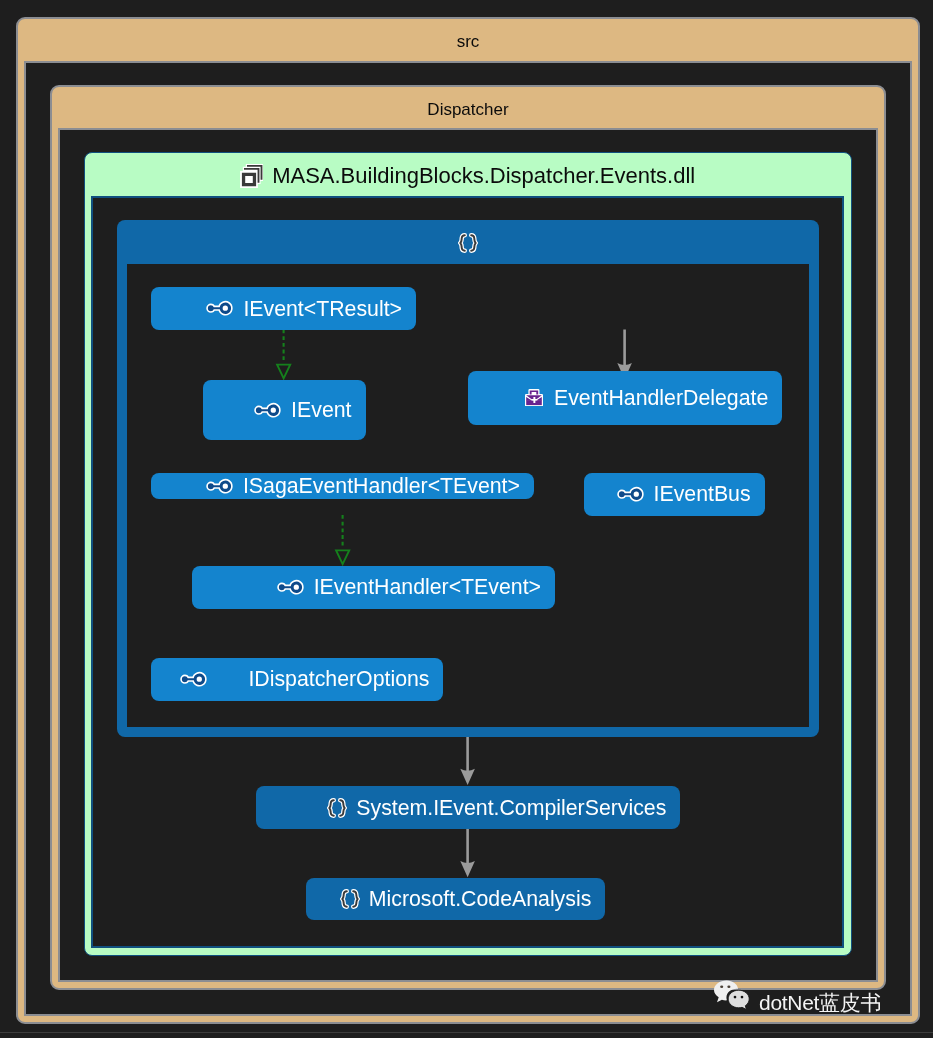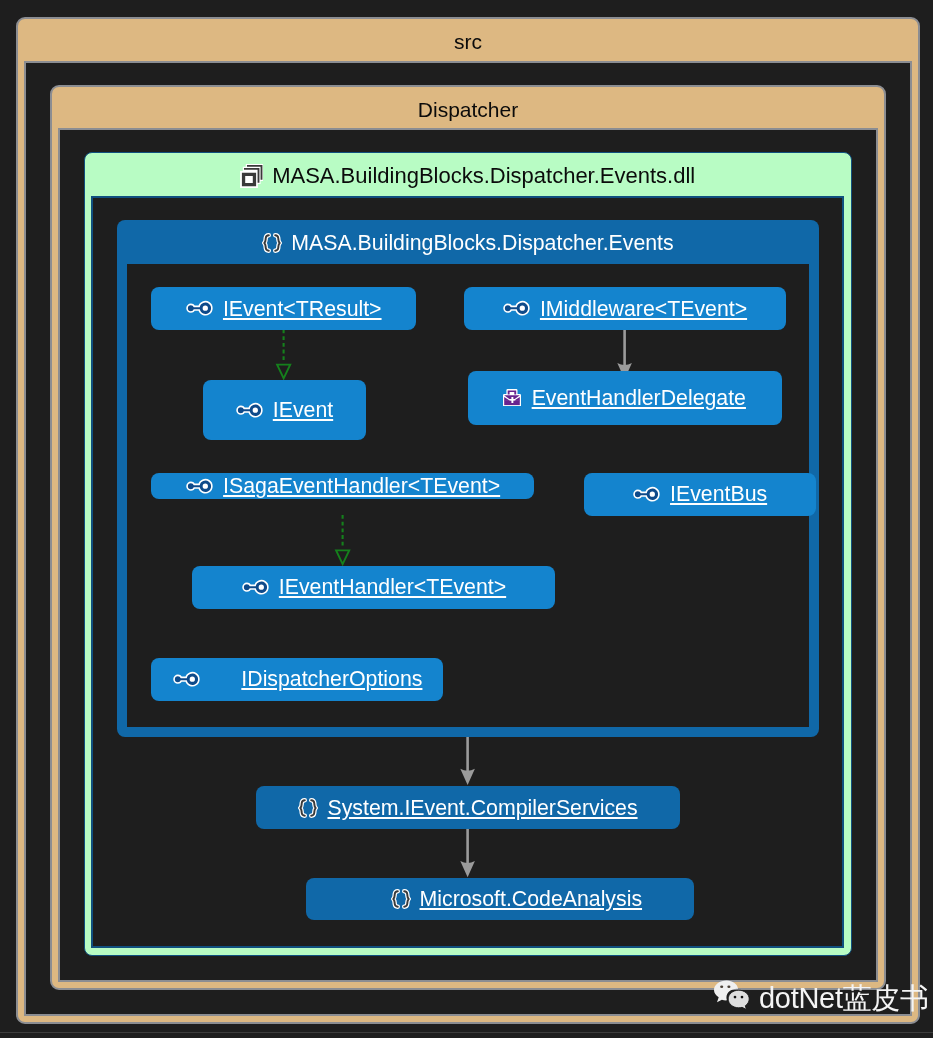--- a/index.html
+++ b/index.html
@@ -5,21 +5,21 @@
   html,body{margin:0;padding:0;background:#1e1e1e;}
   body{width:933px;height:1038px;overflow:hidden;
        font-family:"Liberation Sans",sans-serif;-webkit-font-smoothing:antialiased;}
   #stage{position:relative;width:933px;height:1038px;background:#1e1e1e;}
 
   
   .folder{position:absolute;background:#ddb882;border:2px solid #8b8d92;border-radius:9px;
           box-sizing:border-box;}
   .folder > .f-title{position:absolute;left:0;right:0;top:0;height:45px;padding-top:1.5px;
           display:flex;align-items:center;justify-content:center;box-sizing:border-box;
-          color:#0b0b0b;font-size:21px;}
+          color:#0b0b0b;font-size:17px;}
   .folder > .f-body{position:absolute;background:#1e1e1e;border:2px solid #8b8d92;
           box-sizing:border-box;}
 
   
   .assembly{position:absolute;background:#b8fcc4;border:1.5px solid #10507f;border-radius:8px;
           box-sizing:border-box;}
   .assembly > .a-title{position:absolute;left:0;right:0;top:0;height:44px;padding-top:1.5px;
           display:flex;align-items:center;justify-content:center;gap:9px;box-sizing:border-box;
           color:#0b0b0b;font-size:22px;}
   .assembly > .a-body{position:absolute;background:#1e1e1e;border:2.2px solid #10507f;
@@ -27,59 +27,59 @@
 
   
   .nsbox{position:absolute;background:#1068a8;border-radius:8px;box-sizing:border-box;}
   .nsbox > .n-title{position:absolute;left:0;right:0;top:0;height:44px;padding-top:2px;
           display:flex;align-items:center;justify-content:center;gap:9px;box-sizing:border-box;
           color:#ffffff;font-size:21.3px;}
   .nsbox > .n-body{position:absolute;background:#1e1e1e;box-sizing:border-box;}
 
   
   .node{position:absolute;border-radius:8px;display:flex;align-items:center;
-        justify-content:center;gap:9px;color:#ffffff;font-size:21.3px;box-sizing:border-box;
-        padding:0 14px;text-decoration:underline;}
+        justify-content:flex-end;gap:9px;color:#ffffff;font-size:21.3px;box-sizing:border-box;
+        padding:0 14px;}
   .node.iface{background:#1484ce;}
   .node.ns{background:#1068a8;}
   .lbl{white-space:nowrap;position:relative;top:0.5px;}
   .ico{display:block;flex:none;line-height:0;font-size:0;}
   .ico[data-name="delegate-icon"]{margin-left:-1.6px;margin-right:1.6px;position:relative;top:-0.3px;}
 
   
   svg.edges{position:absolute;left:0;top:0;width:933px;height:1038px;overflow:visible;}
 
   
   #wm{position:absolute;display:flex;align-items:flex-end;gap:9px;}
-  #wm .wmtext{color:#f4f4f4;font-size:29px;white-space:nowrap;line-height:1;position:relative;top:3px;letter-spacing:-0.3px;}
+  #wm .wmtext{color:#f4f4f4;font-size:21px;white-space:nowrap;line-height:1;position:relative;top:3px;letter-spacing:-0.3px;}
   #bottomline{position:absolute;left:0;width:933px;height:1px;background:#3d3d3d;}
 
   
   #f-src{left:16px;top:17px;width:904px;height:1007px;}
   #f-src > .f-body{left:6px;top:42px;right:6px;bottom:6px;}
 
   #f-dis{left:50px;top:85px;width:836px;height:905px;}
   #f-dis > .f-body{left:6px;top:41px;right:6px;bottom:6px;}
 
   #asm{left:83.7px;top:152.4px;width:768px;height:803.5px;}
   #asm > .a-body{left:6.8px;top:42.8px;right:6.8px;bottom:6.8px;}
 
   #nsb{left:117px;top:220px;width:702px;height:517px;}
   #nsb > .n-body{left:10px;top:44px;right:10px;bottom:10px;}
 
   #n0{left:150.5px;top:287.4px;width:265.5px;height:42.7px;}
   #n1{left:463.5px;top:287.4px;width:322px;height:42.7px;}
   #n2{left:202.5px;top:380.1px;width:163px;height:60px;}
   #n3{left:468.3px;top:371px;width:314px;height:54px;}
   #n4{left:151.3px;top:473.1px;width:382.7px;height:26px;}
-  #n5{left:583.6px;top:473.1px;width:232px;height:42.5px;}
+  #n5{left:583.6px;top:473.1px;width:181px;height:42.5px;}
   #n6{left:192px;top:565.8px;width:363px;height:42.8px;}
   #n7{left:151.3px;top:657.5px;width:292.2px;height:43px;gap:40px;}
   #n8{left:255.7px;top:786.3px;width:424.7px;height:42.9px;}
-  #n9{left:306.3px;top:878.3px;width:388px;height:41.6px;padding-left:46px;}
+  #n9{left:306.3px;top:878.3px;width:299px;height:41.6px;padding-left:46px;}
 
   #wm{left:714px;top:980.5px;height:29.5px;}
   #bottomline{top:1032px;}
 </style>
 </head>
 <body>
 
 <div id="stage" data-name="diagram-canvas">
 
   <div class="folder" id="f-src" data-name="src-folder">
@@ -106,21 +106,20 @@
   </div>
 
   <div class="nsbox" id="nsb" data-name="namespace-container">
     <div class="n-title" data-name="namespace-title-row">
       <span class="ico" data-name="namespace-braces-icon"><svg width="20" height="20" viewBox="0 0 20 20">
             <path d="M6.8 2.3C5.0 2.35 3.95 3.35 3.75 5.0 3.55 6.7 3.9 8.4 2.3 10.0c1.6 1.6 1.25 3.3 1.45 5.0.2 1.65 1.25 2.65 3.05 2.7" fill="none" stroke="#ffffff" stroke-width="4.4" stroke-linecap="round" stroke-linejoin="round"></path>
             <path d="M13.2 2.3c1.8.05 2.85 1.05 3.05 2.7.2 1.7-.15 3.4 1.45 5.0c-1.6 1.6-1.25 3.3-1.45 5.0-.2 1.65-1.25 2.65-3.05 2.7" fill="none" stroke="#ffffff" stroke-width="4.4" stroke-linecap="round" stroke-linejoin="round"></path>
             <path d="M6.8 2.3C5.0 2.35 3.95 3.35 3.75 5.0 3.55 6.7 3.9 8.4 2.3 10.0c1.6 1.6 1.25 3.3 1.45 5.0.2 1.65 1.25 2.65 3.05 2.7" fill="none" stroke="#3a3a3a" stroke-width="1.95" stroke-linecap="round" stroke-linejoin="round"></path>
             <path d="M13.2 2.3c1.8.05 2.85 1.05 3.05 2.7.2 1.7-.15 3.4 1.45 5.0c-1.6 1.6-1.25 3.3-1.45 5.0-.2 1.65-1.25 2.65-3.05 2.7" fill="none" stroke="#3a3a3a" stroke-width="1.95" stroke-linecap="round" stroke-linejoin="round"></path>
           </svg></span>
-      <span data-name="namespace-title-label">MASA.BuildingBlocks.Dispatcher.Events</span>
     </div>
     <div class="n-body" data-name="namespace-body"></div>
   </div>
 
   <svg class="edges" id="edges" data-name="edge-layer">
 
     <g data-name="edge-ievent-tresult-to-ievent">
       <line x1="283.6" y1="329.5" x2="283.6" y2="363" stroke="#15801c" stroke-width="2.1" stroke-dasharray="3.8 2.9"></line>
       <path d="M277.1 364.6 L290.2 364.6 L283.65 378.3 Z" fill="none" stroke="#15801c" stroke-width="1.9" stroke-linejoin="miter"></path>
     </g>
@@ -145,27 +144,20 @@
       <path d="M467.6 877.2 L460.3 861.0 Q467.6 865.0 474.9 861.0 Z" fill="#9b9b9b"></path>
     </g>
   </svg>
 
   <div class="node iface" id="n0" data-name="node-ievent-tresult">
     <span class="ico" data-name="interface-icon"><svg width="29" height="17" viewBox="0 0 29 17">
           <path d="M5.9 5.15a3.05 3.05 0 1 0 0 6.1 3.05 3.05 0 0 0 2.86-2.0h6.0a5.7 5.7 0 1 0 0-2.1h-6.0A3.05 3.05 0 0 0 5.9 5.15zM20.3 5.55a2.65 2.65 0 1 0 0 5.3 2.65 2.65 0 0 0 0-5.3z" fill="#ffffff" stroke="#ffffff" stroke-width="3.2" stroke-linejoin="round"></path>
           <path d="M5.9 5.15a3.05 3.05 0 1 0 0 6.1 3.05 3.05 0 0 0 2.86-2.0h6.0a5.7 5.7 0 1 0 0-2.1h-6.0A3.05 3.05 0 0 0 5.9 5.15zM20.3 5.55a2.65 2.65 0 1 0 0 5.3 2.65 2.65 0 0 0 0-5.3z" fill="#0e4a8a" fill-rule="evenodd"></path>
         </svg></span>
     <span class="lbl" data-name="node-label">IEvent&lt;TResult&gt;</span>
-  </div>
-  <div class="node iface" id="n1" data-name="node-imiddleware-tevent">
-    <span class="ico" data-name="interface-icon"><svg width="29" height="17" viewBox="0 0 29 17">
-          <path d="M5.9 5.15a3.05 3.05 0 1 0 0 6.1 3.05 3.05 0 0 0 2.86-2.0h6.0a5.7 5.7 0 1 0 0-2.1h-6.0A3.05 3.05 0 0 0 5.9 5.15zM20.3 5.55a2.65 2.65 0 1 0 0 5.3 2.65 2.65 0 0 0 0-5.3z" fill="#ffffff" stroke="#ffffff" stroke-width="3.2" stroke-linejoin="round"></path>
-          <path d="M5.9 5.15a3.05 3.05 0 1 0 0 6.1 3.05 3.05 0 0 0 2.86-2.0h6.0a5.7 5.7 0 1 0 0-2.1h-6.0A3.05 3.05 0 0 0 5.9 5.15zM20.3 5.55a2.65 2.65 0 1 0 0 5.3 2.65 2.65 0 0 0 0-5.3z" fill="#0e4a8a" fill-rule="evenodd"></path>
-        </svg></span>
-    <span class="lbl" data-name="node-label">IMiddleware&lt;TEvent&gt;</span>
   </div>
   <div class="node iface" id="n2" data-name="node-ievent">
     <span class="ico" data-name="interface-icon"><svg width="29" height="17" viewBox="0 0 29 17">
           <path d="M5.9 5.15a3.05 3.05 0 1 0 0 6.1 3.05 3.05 0 0 0 2.86-2.0h6.0a5.7 5.7 0 1 0 0-2.1h-6.0A3.05 3.05 0 0 0 5.9 5.15zM20.3 5.55a2.65 2.65 0 1 0 0 5.3 2.65 2.65 0 0 0 0-5.3z" fill="#ffffff" stroke="#ffffff" stroke-width="3.2" stroke-linejoin="round"></path>
           <path d="M5.9 5.15a3.05 3.05 0 1 0 0 6.1 3.05 3.05 0 0 0 2.86-2.0h6.0a5.7 5.7 0 1 0 0-2.1h-6.0A3.05 3.05 0 0 0 5.9 5.15zM20.3 5.55a2.65 2.65 0 1 0 0 5.3 2.65 2.65 0 0 0 0-5.3z" fill="#0e4a8a" fill-rule="evenodd"></path>
         </svg></span>
     <span class="lbl" data-name="node-label">IEvent</span>
   </div>
   <div class="node iface" id="n3" data-name="node-eventhandlerdelegate">
     <span class="ico" data-name="delegate-icon"><svg width="18" height="17.5" viewBox="-1.2 -1.4 18 17.5">

